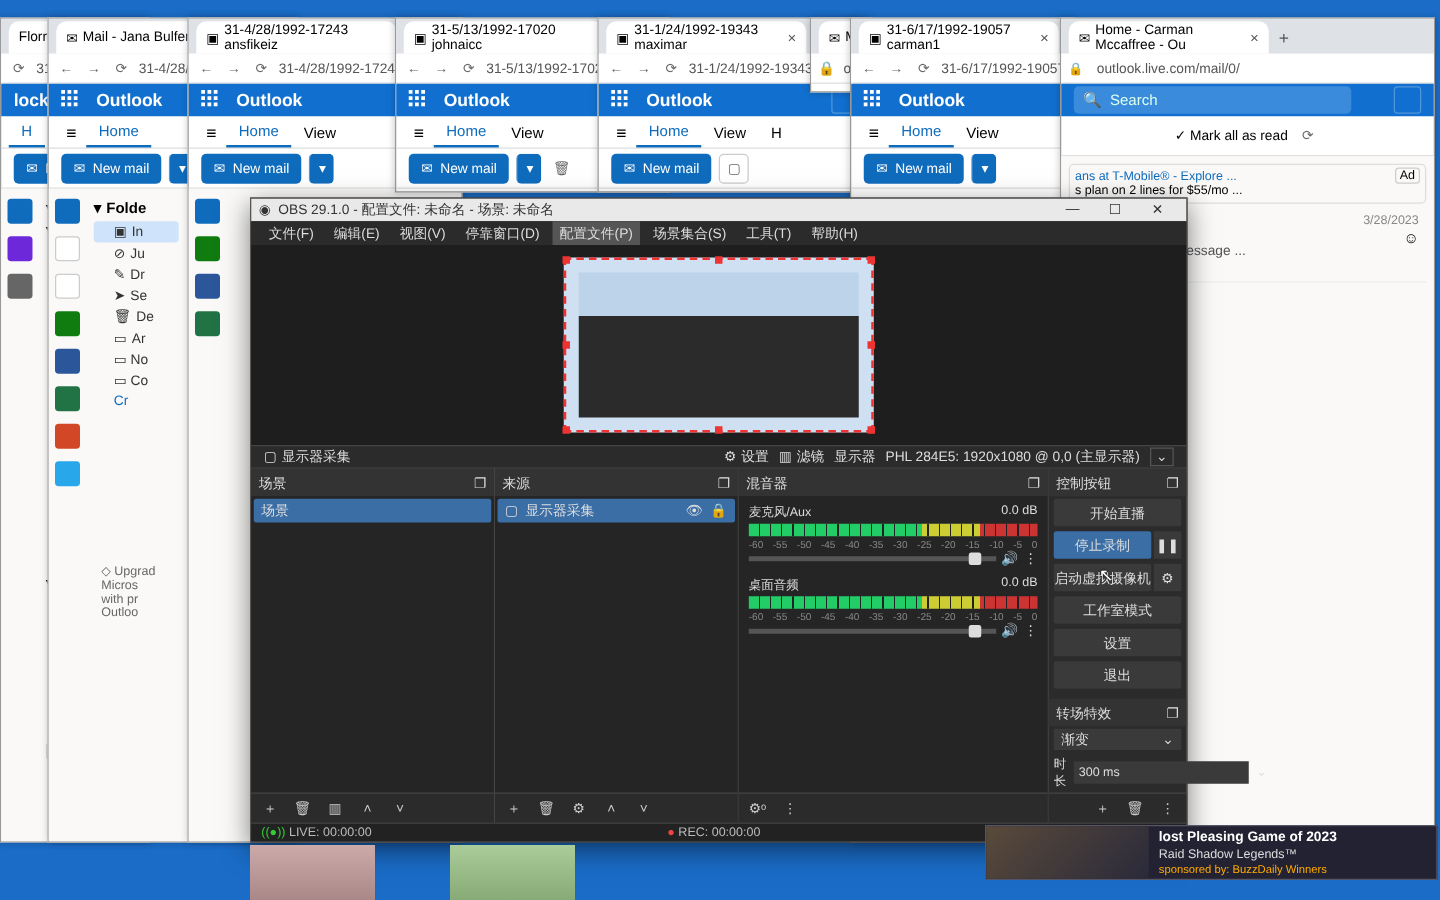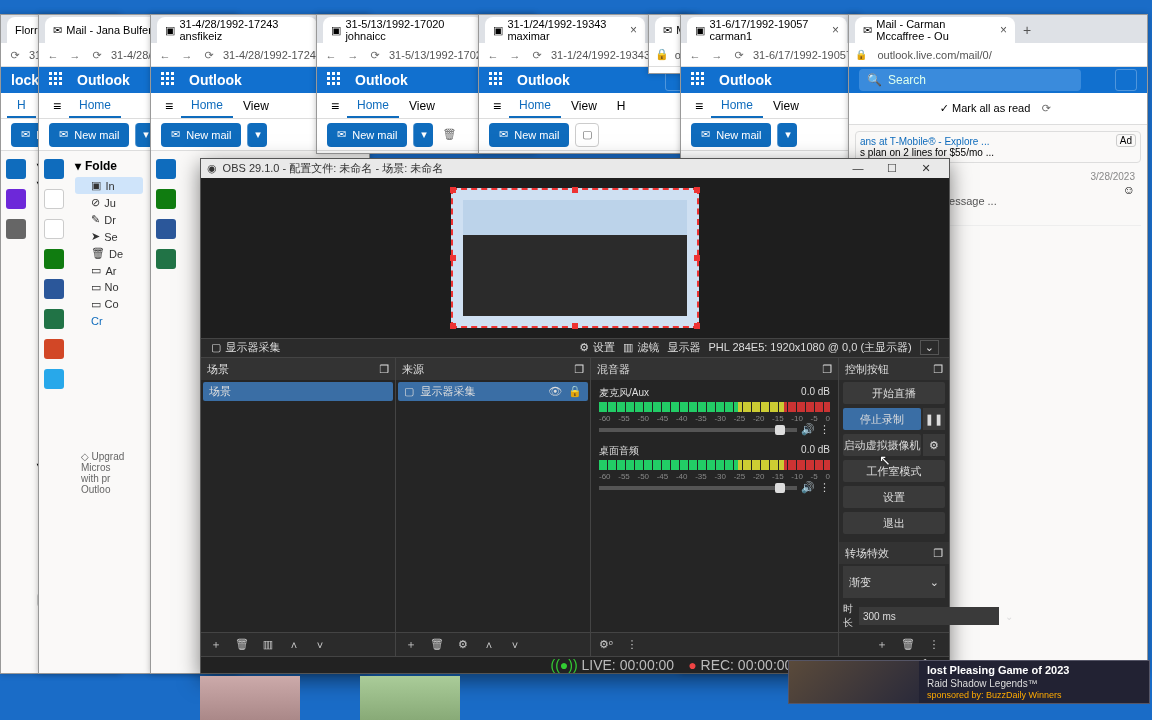--- a/index.html
+++ b/index.html
@@ -82,25 +82,25 @@
 .slider-row { display:flex; align-items:center; gap:4px; }
 .slider { flex:1; height:4px; background:#555; position:relative; }
 .slider .knob { position:absolute; right:12px; top:-3px; width:10px; height:10px; background:#ddd; border-radius:2px; }
 
 .ctl-col { width:110px; }
 .ctl-btn { height:22px; margin:2px 4px; background:#3a3a3a; display:flex; align-items:center; justify-content:center; border-radius:2px; font-size:11px; }
 .ctl-btn.rec { background:#3a6ea5; }
 .ctl-row { display:flex; gap:2px; margin:2px 4px; }
 .ctl-row .ctl-btn { flex:1; margin:0; }
 .ctl-sq { width:22px; background:#3a3a3a; display:flex; align-items:center; justify-content:center; }
-.trans-sel { margin:2px 4px; height:32px; background:#3a3a3a; display:flex; align-items:center; justify-content:space-between; padding:0 6px; }
+.trans-sel { margin:2px 4px; height:17px; background:#3a3a3a; display:flex; align-items:center; justify-content:space-between; padding:0 6px; }
 .dur-row { margin:2px 4px; display:flex; align-items:center; gap:6px; font-size:10px; }
 .dur-row input { flex:1; background:#3a3a3a; color:#ddd; border:none; height:18px; padding:0 4px; font-size:10px; }
 
-.obs-status { height:18px; display:flex; align-items:center; justify-content:flex-end; gap:14px; padding:0 8px; background:#222; font-size:14px; color:#bbb; border-top:1px solid #444; }
+.obs-status { height:18px; display:flex; align-items:center; justify-content:space-between; gap:14px; padding:0 8px; background:#222; font-size:10px; color:#bbb; border-top:1px solid #444; }
 .dot-g { color:#3c3; }
 .dot-r { color:#e44; }
 
 .bottom-ad { position:absolute; display:flex; background:#223; border:1px solid #556; height:44px; }
 .bottom-ad .img { width:130px; background:linear-gradient(135deg,#5a4a3a,#2a2a3a); }
 .bottom-ad .txt { padding:2px 8px; color:#ddd; font-size:10px; line-height:1.3; }
 .bottom-ad .t1 { color:#fff; font-weight:600; font-size:11px; }
 .bottom-ad .t3 { color:#fa0; font-size:9px; }
 
 .bot-imgs { position:absolute; bottom:0; left:200px; height:44px; display:flex; gap:60px; }
@@ -362,21 +362,21 @@
       <span class="mi">View</span>
     </div>
   <div class="tool-strip">
       <span class="new-mail">✉ <span>New mail</span></span>
       <span class="split-caret">▾</span>
     </div>
 </div>
 
 <div class="outlook-win" style="left:848px;top:14px;width:300px;height:660px;">
   <div class="tab-strip">
-    <div class="chrome-tab">✉ <span>Mail - Carman Mccaffree - Ou</span><span class="tab-x">×</span></div>
+    <div class="chrome-tab">✉ <span>Home - Carman Mccaffree - Ou</span><span class="tab-x">×</span></div>
     <div class="tab-plus">+</div>
   </div>
   <div class="url-strip">
     <span class="url-lock">🔒</span>
     <span>outlook.live.com/mail/0/</span>
   </div>
   <div class="app-bar">
     <div class="search-wrap">
       <div class="o-search">🔍 <span>Search</span></div>
     </div>
@@ -408,20 +408,30 @@
 
 <div class="obs-win" style="left:200px;top:158px;width:750px;height:516px;">
   <div class="obs-title">
     <span>◉</span>
     <span>OBS 29.1.0 - 配置文件: 未命名 - 场景: 未命名</span>
     <div class="obs-title-ctl">
       <span>—</span>
       <span>☐</span>
       <span>✕</span>
     </div>
+  </div>
+  <div class="obs-menu">
+    <span>文件(F)</span>
+    <span>编辑(E)</span>
+    <span>视图(V)</span>
+    <span>停靠窗口(D)</span>
+    <span class="hi">配置文件(P)</span>
+    <span>场景集合(S)</span>
+    <span>工具(T)</span>
+    <span>帮助(H)</span>
   </div>
   <div class="obs-preview">
     <div class="pv-img">
       <div class="pv-inner"></div>
       <div class="pv-handle" style="left:-3px;top:-3px"></div>
         <div class="pv-handle" style="right:-3px;top:-3px"></div>
       <div class="pv-handle" style="left:-3px;bottom:-3px"></div>
         <div class="pv-handle" style="right:-3px;bottom:-3px"></div>
       <div class="pv-handle" style="left:50%;top:-3px;margin-left:-3px"></div>
         <div class="pv-handle" style="left:50%;bottom:-3px;margin-left:-3px"></div>

